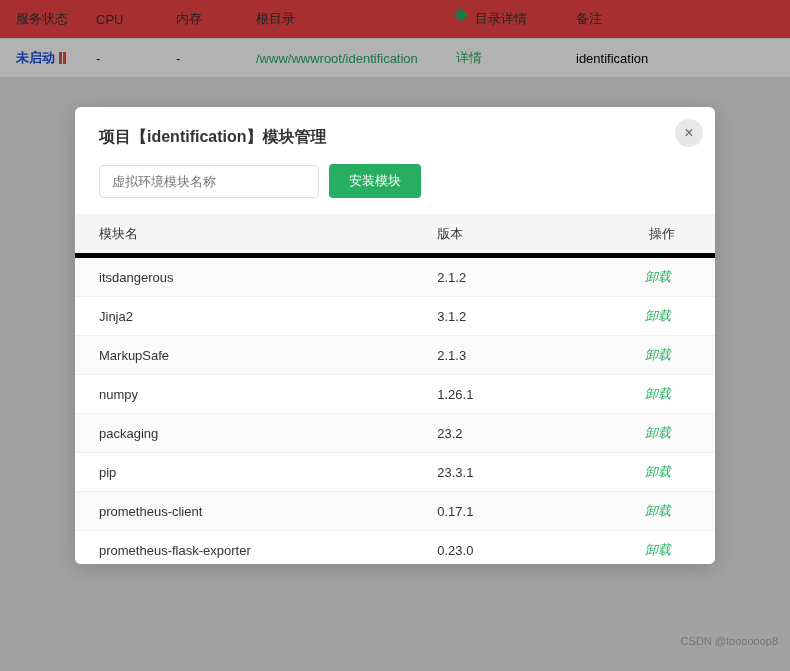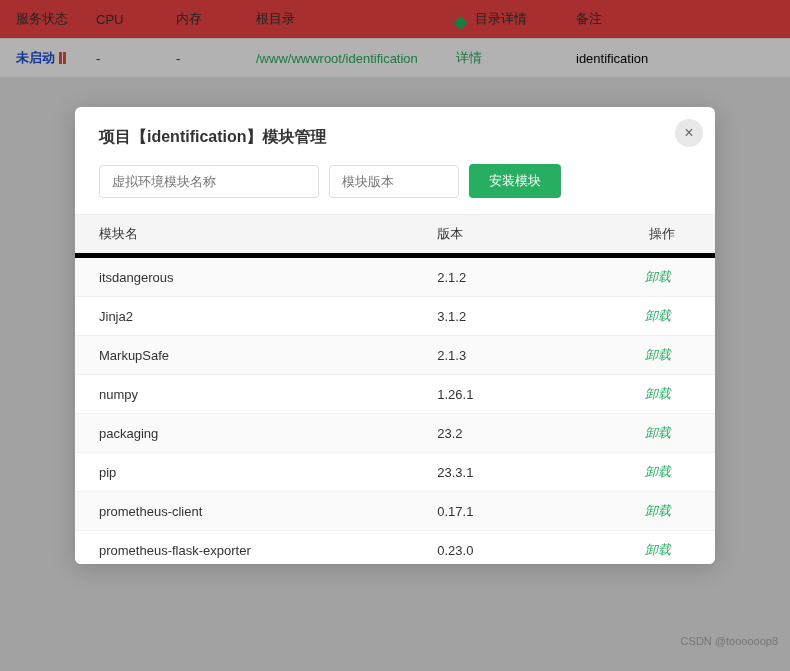--- a/index.html
+++ b/index.html
@@ -26,21 +26,21 @@
       border-bottom: 1px solid #e8e8e8;
       background: #ef4444;
       font-size: 13px;
       color: #333;
     }
 
     .table-header .col-status { width: 80px; }
     .table-header .col-cpu { width: 80px; }
     .table-header .col-mem { width: 80px; }
     .table-header .col-root { width: 200px; }
-    .table-header .col-detail { width: 120px; display: flex; align-items: flex-end; gap: 4px; }
+    .table-header .col-detail { width: 120px; display: flex; align-items: flex-start; gap: 4px; }
     .table-header .col-note { flex: 1; }
 
     .table-row-bg {
       display: flex;
       align-items: center;
       padding: 10px 16px;
       background: #fff;
       font-size: 13px;
     }
     .table-row-bg .col-status { width: 80px; }
@@ -248,21 +248,20 @@
   <div class="modal">
 
     <button class="modal-close">
       <span>×</span>
     </button>
 
     <div class="modal-title">项目【identification】模块管理</div>
 
     <div class="modal-toolbar">
       <input class="input-module-name" type="text" placeholder="虚拟环境模块名称" style="">
-      <input class="input-module-version" type="text" placeholder="模块版本" style="">
       <button class="btn-install">安装模块</button>
     </div>
 
     <div class="table-wrapper">
       <table class="module-table">
         <thead>
           <tr>
             <th>模块名</th>
             <th>版本</th>
             <th class="col-action">操作</th>

